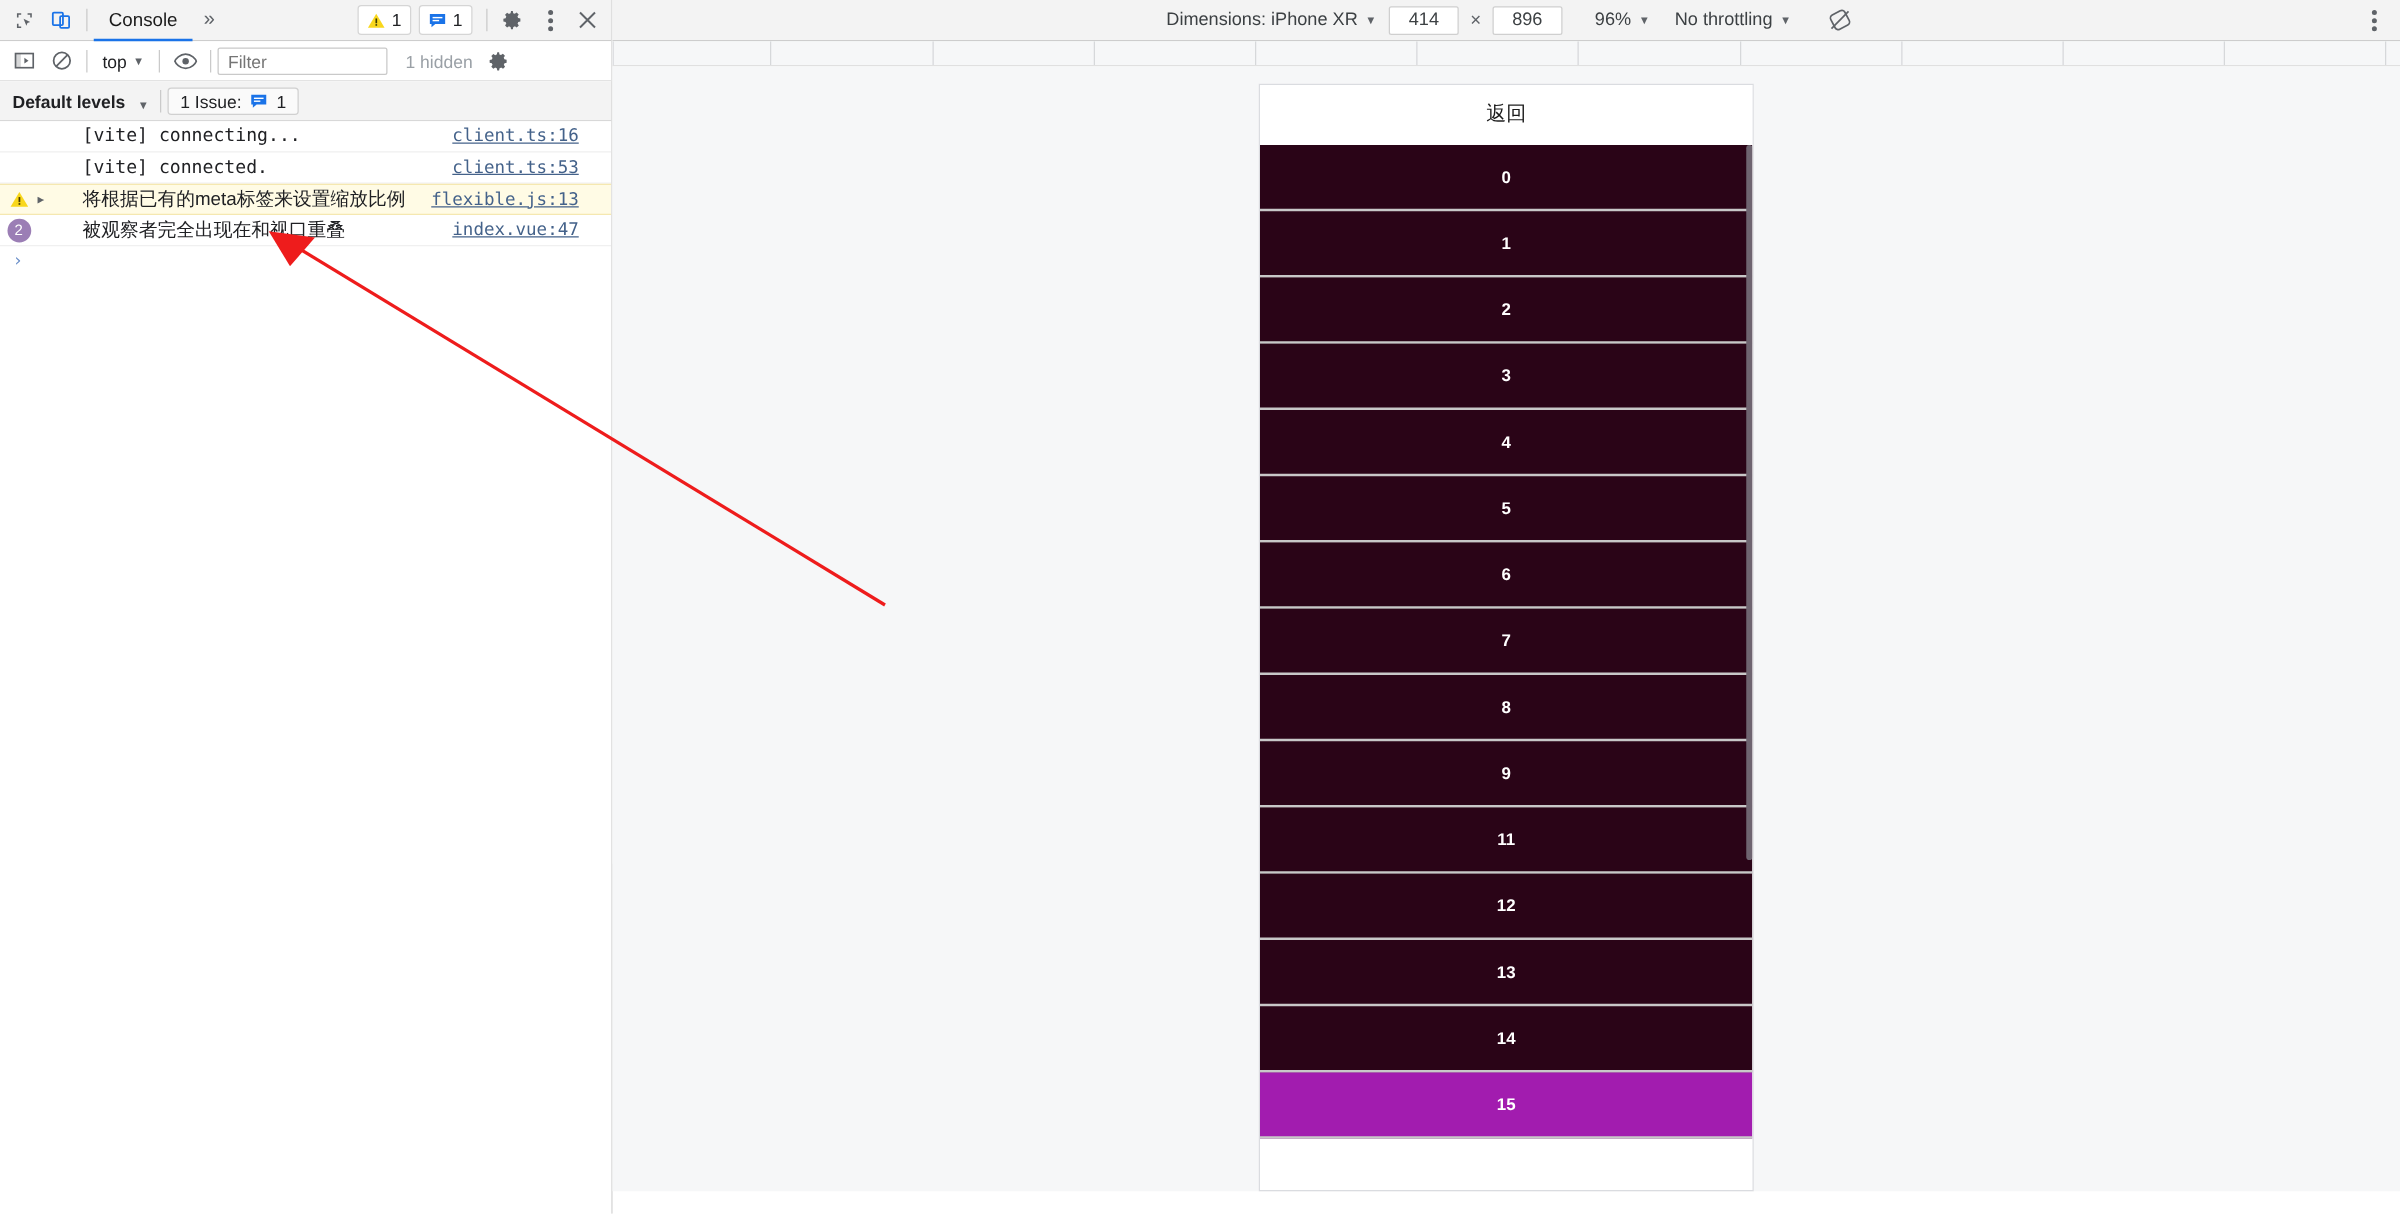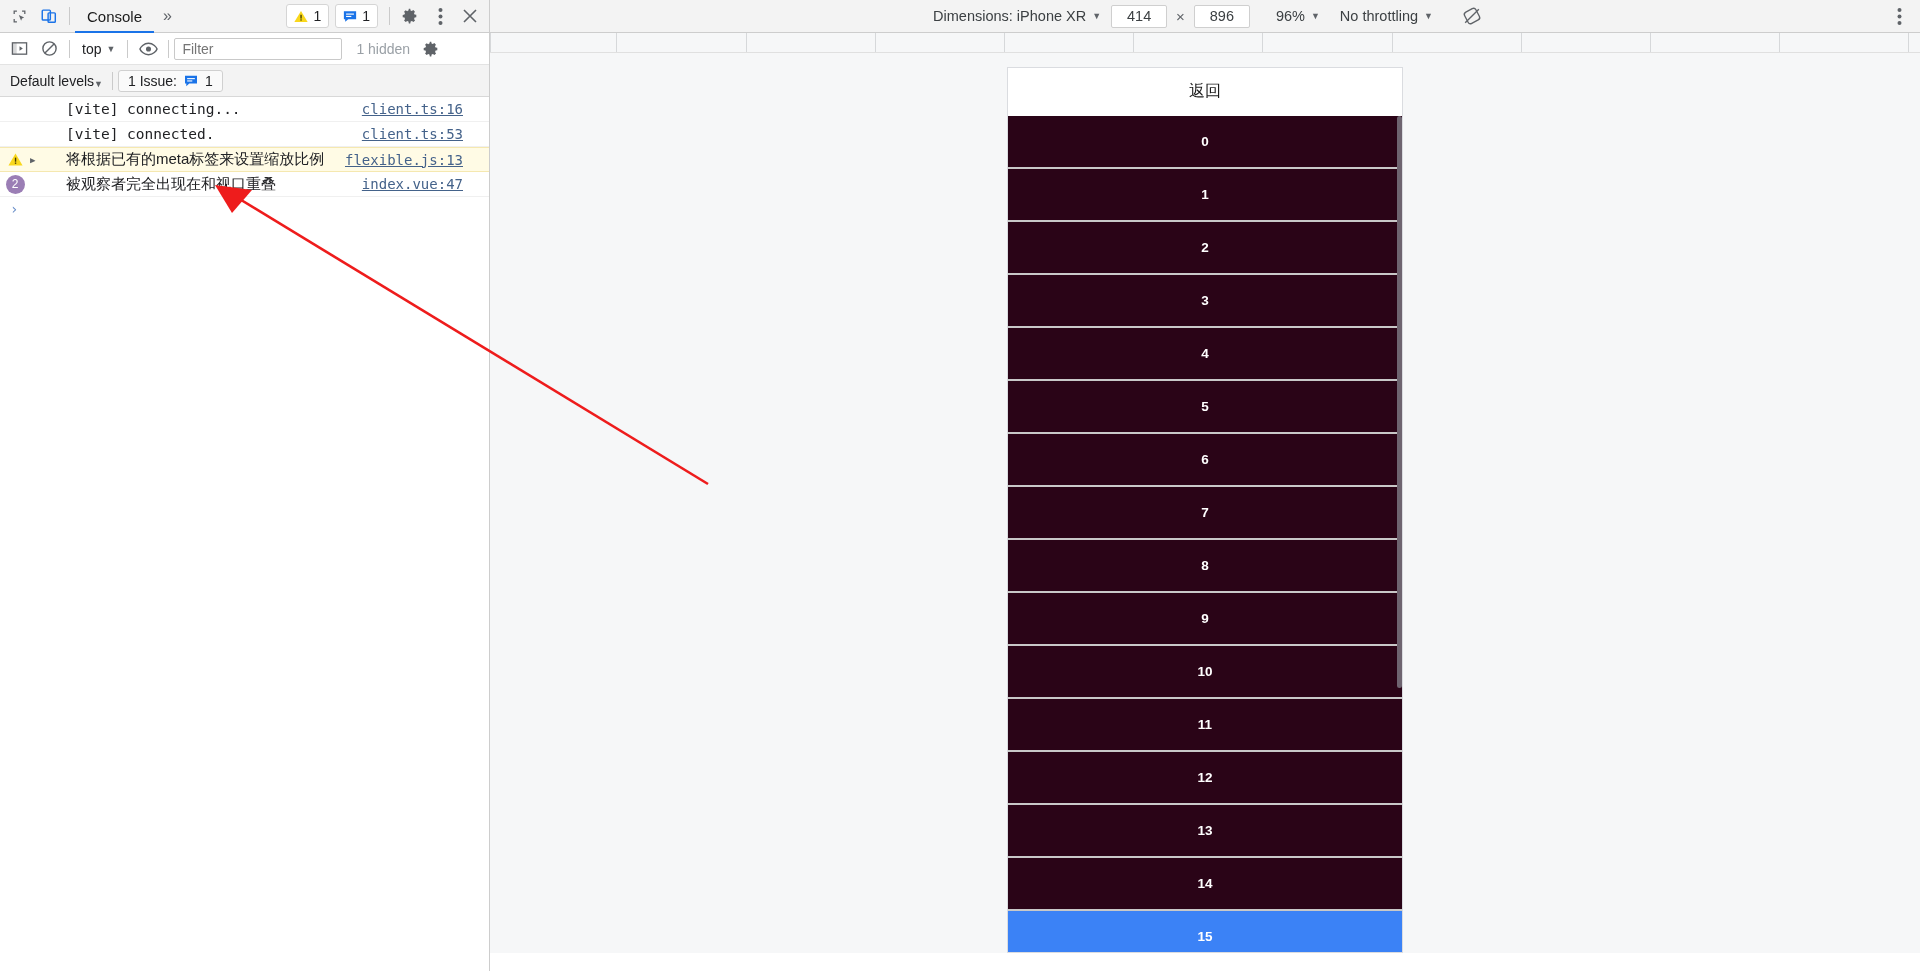--- a/index.html
+++ b/index.html
@@ -69,43 +69,43 @@
     border-bottom: 1px solid #e3e3e3;
     padding: 0 4px;
   }
   .ctx-select {
     display: flex; align-items: center; gap: 5px;
     font-size: 14px; color: #202124; padding: 0 7px; height: 24px;
     cursor: pointer; border-radius: 2px;
   }
   .caret { font-size: 9px; color: #5f6368; }
   .filter-input {
-    flex: 0 0 auto; width: 168px; height: 22px;
+    flex: 0 0 auto; width: 136px; height: 22px;
     border: 1px solid #c9c9c9; border-radius: 2px;
     font-size: 14px; color: #a21caf; padding: 0 7px;
     background: #fff; outline: none;
     font-family: "Liberation Sans", sans-serif;
   }
   .filter-input::placeholder { color: #757575; }
   .hidden-count {
     font-size: 14px; color: #9aa0a6; margin-left: 14px; white-space: nowrap;
   }
   .fb-spacer { flex: 1; }
 
   
   .dt-levelsbar {
     height: 32px; min-height: 32px;
     display: flex; align-items: center;
     background: #f3f3f3;
     border-bottom: 1px solid #d8d8d8;
     padding: 0 6px;
   }
   .levels-select {
-    display: flex; align-items: flex-end; gap: 0;
-    font-size: 14px; color: #202124; padding: 0 4px; cursor: pointer;
+    display: flex; align-items: flex-end; gap: 10px;
+    font-size: 14px; color: #202124; padding: 0 4px; cursor: pointer; font-weight: bold;
   }
   .issues-chip {
     display: flex; align-items: center; gap: 7px;
     height: 22px; padding: 0 9px;
     border: 1px solid #d0d0d0; border-radius: 3px;
     background: #fafafa; font-size: 14px; color: #202124; cursor: pointer;
   }
 
   
   .dt-messages { flex: 1; overflow: hidden; background: #fff; }
@@ -437,26 +437,25 @@
           <div class="list-row" style="background: rgb(42, 4, 23); color: rgb(255, 255, 255); border-bottom-color: rgb(200, 200, 200);">0</div>
             <div class="list-row" style="background: rgb(42, 4, 23); color: rgb(255, 255, 255); border-bottom-color: rgb(200, 200, 200);">1</div>
             <div class="list-row" style="background: rgb(42, 4, 23); color: rgb(255, 255, 255); border-bottom-color: rgb(200, 200, 200);">2</div>
             <div class="list-row" style="background: rgb(42, 4, 23); color: rgb(255, 255, 255); border-bottom-color: rgb(200, 200, 200);">3</div>
             <div class="list-row" style="background: rgb(42, 4, 23); color: rgb(255, 255, 255); border-bottom-color: rgb(200, 200, 200);">4</div>
             <div class="list-row" style="background: rgb(42, 4, 23); color: rgb(255, 255, 255); border-bottom-color: rgb(200, 200, 200);">5</div>
             <div class="list-row" style="background: rgb(42, 4, 23); color: rgb(255, 255, 255); border-bottom-color: rgb(200, 200, 200);">6</div>
             <div class="list-row" style="background: rgb(42, 4, 23); color: rgb(255, 255, 255); border-bottom-color: rgb(200, 200, 200);">7</div>
             <div class="list-row" style="background: rgb(42, 4, 23); color: rgb(255, 255, 255); border-bottom-color: rgb(200, 200, 200);">8</div>
             <div class="list-row" style="background: rgb(42, 4, 23); color: rgb(255, 255, 255); border-bottom-color: rgb(200, 200, 200);">9</div>
-            <div class="list-row" style="background: rgb(42, 4, 23); color: rgb(255, 255, 255); border-bottom-color: rgb(200, 200, 200);">10</div>
             <div class="list-row" style="background: rgb(42, 4, 23); color: rgb(255, 255, 255); border-bottom-color: rgb(200, 200, 200);">11</div>
             <div class="list-row" style="background: rgb(42, 4, 23); color: rgb(255, 255, 255); border-bottom-color: rgb(200, 200, 200);">12</div>
             <div class="list-row" style="background: rgb(42, 4, 23); color: rgb(255, 255, 255); border-bottom-color: rgb(200, 200, 200);">13</div>
             <div class="list-row" style="background: rgb(42, 4, 23); color: rgb(255, 255, 255); border-bottom-color: rgb(200, 200, 200);">14</div>
-            <div class="list-row" style="background: #3b82f6; color: rgb(255, 255, 255); border-bottom-color: rgb(200, 200, 200);">15</div>
+            <div class="list-row" style="background: #a21caf; color: rgb(255, 255, 255); border-bottom-color: rgb(200, 200, 200);">15</div>
             <div class="list-scrollbar"></div>
         </div>
       </div>
     </div>
   </div>
 
   <svg style="position:absolute;left:0;top:0;width:1920px;height:971px;pointer-events:none">
     <line x1="708" y1="484" x2="228" y2="192" stroke="#ee1c1c" stroke-width="2.6"></line>
     <polygon points="215,185 252,190 232,213" fill="#ee1c1c"></polygon>
   </svg>

